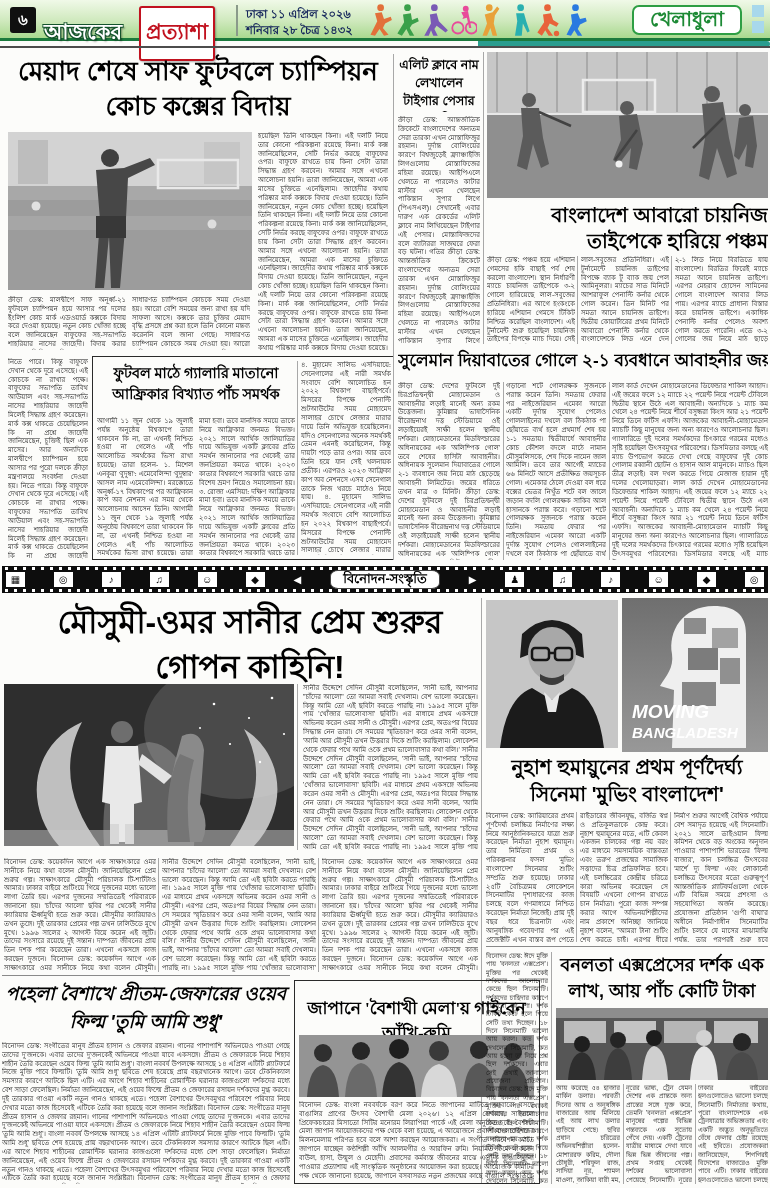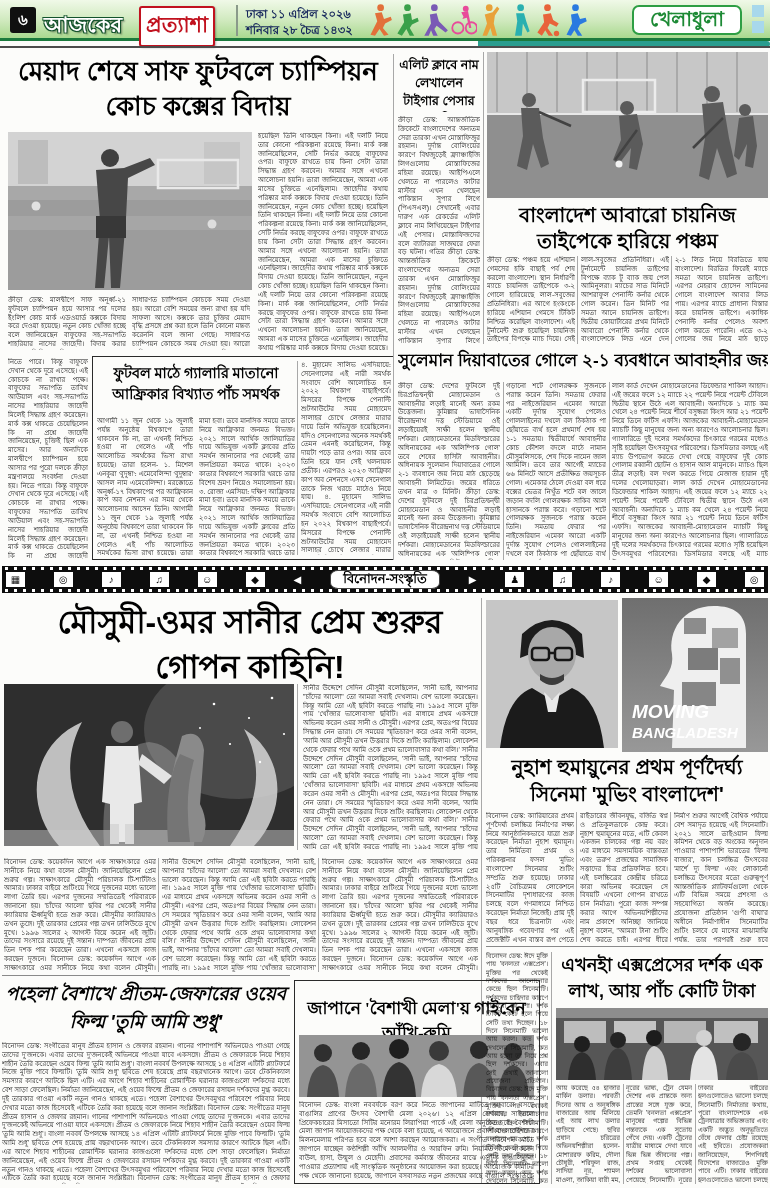--- a/index.html
+++ b/index.html
@@ -7,21 +7,21 @@
         font-family:"Liberation Sans","DejaVu Sans",sans-serif;color:#151515;margin:0 auto;}
   .abs{position:absolute;box-sizing:border-box;}
   
   #hdr{left:0;top:0;width:770px;height:41px;background:linear-gradient(180deg,#f0f9e8 0%,#cfe9bd 55%,#a9d98f 100%);
        border-bottom:3px solid #1b7a3d;}
   .pagenum{left:10px;top:7px;width:26px;height:26px;background:#101010;color:#fff;font-size:15px;font-weight:bold;
        display:flex;align-items:center;justify-content:center;border-radius:3px;}
   .logo1{font-size:21px;font-weight:bold;color:#fff;
        text-shadow:1px 1px 0 #14532d,-1px -1px 0 #14532d,1px -1px 0 #14532d,-1px 1px 0 #14532d,2px 2px 2px rgba(0,0,0,.4);}
   .logo2{font-size:21px;font-weight:bold;color:#c1121f;background:#fff;border:2px solid #c1121f;border-radius:3px;
-       padding:1px 5px;margin-left:5px;box-shadow:1px 1px 2px rgba(0,0,0,.3);}
+       padding:8px 5px;margin-left:5px;box-shadow:1px 1px 2px rgba(0,0,0,.3);}
   .hsep{left:236px;top:5px;width:2px;height:31px;background:#8a9a8a;}
   .dates{left:246px;top:6px;font-size:11.5px;font-weight:bold;color:#16275c;line-height:1.4;}
   .athletes{left:366px;top:3px;display:flex;gap:1px;}
   .athlete{width:27px;height:34px;}
   .pill{left:632px;top:5px;width:110px;height:30px;background:#fff;border:2.5px solid #2e9e44;border-radius:7px;
        color:#1d8a35;font-size:20px;font-weight:bold;display:flex;align-items:center;justify-content:center;}
   .sq{width:12px;height:12px;background:#a8d8ec;}
   #hline{left:0;top:46px;width:770px;height:2px;background:#4c4c4c;}
   #tealbar{left:478px;top:41px;width:292px;height:6px;background:#2a9d8f;border-radius:0 4px 4px 0;}
   
@@ -170,21 +170,21 @@
           <path d="M252 66 L266 64 L270 94 L266 116 L258 114 L260 92 L252 108 L247 104 Z"></path>
       </g>
       <g stroke="#424242" stroke-width="2.5">
           <line x1="52" y1="60" x2="84" y2="74"></line>
           <line x1="150" y1="78" x2="128" y2="108"></line>
           <line x1="236" y1="66" x2="206" y2="96"></line>
         </g>
       <circle cx="132" cy="112" r="3.5" fill="#f2f2f2"></circle>
     </svg>
   </div>
-  <div class="abs hl" style="left:487px;top:202px;width:281px;height:50px;font-size:20px;line-height:1.3;">বাংলাদেশ আবারো চায়নিজ তাইপেকে হারিয়ে পঞ্চম</div>
+  <div class="abs hl" style="left:487px;top:202px;width:281px;height:50px;font-size:20px;line-height:1.3;text-align:right;">বাংলাদেশ আবারো চায়নিজ তাইপেকে হারিয়ে পঞ্চম</div>
   <div class="abs bt" style="left:487px;top:256px;width:88px;height:88px;">ক্রীড়া ডেস্ক: পঞ্চম হয়ে এশিয়ান গেমসের হকি বাছাই পর্ব শেষ করলো বাংলাদেশ। স্থান নির্ধারণী ম্যাচে চায়নিজ তাইপেকে ৩-২ গোলে হারিয়েছে লাল-সবুজের প্রতিনিধিরা। এর আগে হংকংকে হারিয়ে এশিয়ান গেমসে টিকিট নিশ্চিত করেছিল বাংলাদেশ। এই টুর্নামেন্ট শুরু হয়েছিল চায়নিজ তাইপের বিপক্ষে ম্যাচ দিয়ে। সেই ম্যাচেও জিতেছিল</div>
   <div class="abs bt" style="left:581px;top:256px;width:88px;height:88px;">লাল-সবুজের প্রতিনিধিরা। এই টুর্নামেন্টে চায়নিজ তাইপের বিপক্ষে ব্যাক টু ব্যাক জয় পেল আমিনুলরা। ম্যাচের সাত মিনিটে আশরাফুল পেনাল্টি কর্নার থেকে গোল করেন। তিন মিনিট পর সমতা আনে চায়নিজ তাইপে। দ্বিতীয় কোয়ার্টারের প্রথম মিনিটে আবারো পেনাল্টি কর্নার থেকে বাংলাদেশকে লিড এনে দেন আশরাফুল। এতে</div>
   <div class="abs bt" style="left:675px;top:256px;width:93px;height:88px;">২-১ লিড নিয়ে বিরতিতে যায় বাংলাদেশ। বিরতির ফিরেই ম্যাচে সমতা আনে চায়নিজ তাইপে। এরপর মেহরাব হোসেন সামিনের গোলে বাংলাদেশ আবার লিড পায়। এরপর ম্যাচে প্রাধান্য বিস্তার করে চায়নিজ তাইপে। একাধিক পেনাল্টি কর্নার পেলেও অবশ্য গোল করতে পারেনি। এতে ৩-২ গোলের জয় নিয়ে মাঠ ছাড়ে বাংলাদেশ।</div>
   <div class="abs vr" style="left:577px;top:256px;height:88px;"></div>
   <div class="abs vr" style="left:671px;top:256px;height:88px;"></div>
 
   <div class="abs hl" style="left:398px;top:348px;width:370px;height:28px;font-size:17px;line-height:1.5;white-space:nowrap;">সুলেমান দিয়াবাতের গোলে ২-১ ব্যবধানে আবাহনীর জয়</div>
   <div class="abs bt" style="left:398px;top:382px;width:102px;height:178px;">ক্রীড়া ডেস্ক: দেশের ফুটবলে দুই চিরপ্রতিদ্বন্দ্বী মোহামেডান ও আবাহনীর লড়াই মানেই অন্য রকম উত্তেজনা। কুমিল্লার ভাষাসৈনিক বীরেন্দ্রনাথ দত্ত স্টেডিয়ামে ওই লড়াইয়েরই সাক্ষী হলেন স্থানীয় দর্শকরা। মোহামেডানের মিডফিল্ডারের অধিনায়কের এক 'অলিম্পিক গোল' তবে শেষের হাসিটা আবাহনীর। অধিনায়ক সুলেমান দিয়াবাতের গোলে ২-১ ব্যবধানে জয় নিয়ে মাঠ ছেড়েছে আবাহনী লিমিটেড। জয়ের ধরিতে তখন মাত্র ৩ মিনিট। ক্রীড়া ডেস্ক: দেশের ফুটবলে দুই চিরপ্রতিদ্বন্দ্বী মোহামেডান ও আবাহনীর লড়াই মানেই অন্য রকম উত্তেজনা। কুমিল্লার ভাষাসৈনিক বীরেন্দ্রনাথ দত্ত স্টেডিয়ামে ওই লড়াইয়েরই সাক্ষী হলেন স্থানীয় দর্শকরা। মোহামেডানের মিডফিল্ডারের অধিনায়কের এক 'অলিম্পিক গোল' তবে শেষের হাসিটা আবাহনীর। অধিনায়ক সুলেমান দিয়াবাতের গোলে ২-১ ব্যবধানে জয় নিয়ে মাঠ ছেড়েছে আবাহনী লিমিটেড। জয়ের ধরিতে তখন মাত্র ৩ মিনিট।</div>
   <div class="abs bt" style="left:506px;top:382px;width:100px;height:178px;">গড়ানো শটে গোলরক্ষক সুজনকে পরাস্ত করেন তিনি। সমতায় ফেরার পর নাইজেরিয়ান এমেকা আরো একটি দুর্দান্ত সুযোগ পেলেও গোললাইনের দখলে বল ঠিকঠাক পা ছোঁয়াতে ব্যর্থ হলে প্রথমার্ধ শেষ হয় ১-১ সমতায়। দ্বিতীয়ার্ধে আবাহনীর কোচ কৌশল বদলে মাঠে নামান মৌসুমলিসকে, শেষ দিকে নামেন জাল আমিলি। তবে তার আগেই ম্যাচের ৬৬ মিনিটে আসে প্রতীক্ষিত জয়সূচক গোল। এমেকার ঠেলে দেওয়া বল ধরে বক্সের ভেতর নিখুঁত শটে বল জালে জড়ান বদলি গোলরক্ষক সাকিব আল হাসানকে পরাস্ত করে। গড়ানো শটে গোলরক্ষক সুজনকে পরাস্ত করেন তিনি। সমতায় ফেরার পর নাইজেরিয়ান এমেকা আরো একটি দুর্দান্ত সুযোগ পেলেও গোললাইনের দখলে বল ঠিকঠাক পা ছোঁয়াতে ব্যর্থ হলে প্রথমার্ধ শেষ হয় ১-১ সমতায়। দ্বিতীয়ার্ধে আবাহনীর কোচ কৌশল বদলে মাঠে নামান মৌসুমলিসকে, শেষ দিকে নামেন জাল আমিলি। তবে তার আগেই ম্যাচের ৬৬ মিনিটে আসে প্রতীক্ষিত জয়সূচক গোল। এমেকার ঠেলে দেওয়া বল ধরে বক্সের ভেতর নিখুঁত শটে বল জালে জড়ান বদলি গোলরক্ষক সাকিব আল হাসানকে পরাস্ত করে।</div>
   <div class="abs bt" style="left:612px;top:382px;width:156px;height:178px;">লাল কার্ড দেখেন মোহামেডানের ডিফেন্ডার শাকিল আহাদ। এই জয়ের ফলে ১২ ম্যাচে ২২ পয়েন্ট নিয়ে পয়েন্ট টেবিলে দ্বিতীয় স্থানে উঠে এল আবাহনী। অন্যদিকে ১ ম্যাচ কম খেলে ২৪ পয়েন্ট নিয়ে শীর্ষে বসুন্ধরা কিংস আর ২১ পয়েন্ট নিয়ে তিনে ফর্টিস এফসি। আজকের আবাহনী-মোহামেডান ম্যাচটি কিছু মানুষের জন্য অন্য কারণেও আলোচনার ছিল। গ্যালারিতে দুই দলের সমর্থকদের চিৎকারে গরমের মধ্যেও সৃষ্টি হয়েছিল উৎসবমুখর পরিবেশের। ডিসমিডার বলছে এই ম্যাচ উপভোগ করতে দেখা গেছে বাফুফের দুই কোচ গোলাম রব্বানী ছোটন ও হাসান আল মামুনকে। ম্যাচও ছিল তীব্র লড়াই। বল দখল করতে গিয়ে মেজাজ হারান দুই দলের খেলোয়াড়রা। লাল কার্ড দেখেন মোহামেডানের ডিফেন্ডার শাকিল আহাদ। এই জয়ের ফলে ১২ ম্যাচে ২২ পয়েন্ট নিয়ে পয়েন্ট টেবিলে দ্বিতীয় স্থানে উঠে এল আবাহনী। অন্যদিকে ১ ম্যাচ কম খেলে ২৪ পয়েন্ট নিয়ে শীর্ষে বসুন্ধরা কিংস আর ২১ পয়েন্ট নিয়ে তিনে ফর্টিস এফসি। আজকের আবাহনী-মোহামেডান ম্যাচটি কিছু মানুষের জন্য অন্য কারণেও আলোচনার ছিল। গ্যালারিতে দুই দলের সমর্থকদের চিৎকারে গরমের মধ্যেও সৃষ্টি হয়েছিল উৎসবমুখর পরিবেশের। ডিসমিডার বলছে এই ম্যাচ উপভোগ করতে দেখা গেছে বাফুফের দুই কোচ গোলাম রব্বানী ছোটন ও হাসান আল মামুনকে। ম্যাচও ছিল তীব্র লড়াই। বল দখল করতে গিয়ে মেজাজ হারান দুই দলের খেলোয়াড়রা।</div>
@@ -311,21 +311,21 @@
             <path d="M199 62 Q201 32 214 30 Q228 32 230 62 Z" fill="#474747"></path>
           </g>
       </svg>
     </div>
     <div class="abs bt" style="left:4px;top:120px;width:235px;height:78px;">বিনোদন ডেস্ক: বাংলা নববর্ষকে বরণ করে নিতে জাপানের মাটিতে আবারো বসছে বাঙালির প্রাণের উৎসব 'বৈশাখী মেলা ২০২৬'। ১২ এপ্রিল রোববার, সাইতামা প্রিফেকচারের মিসাতো সিটির মনোরম লিরাপিয়া পার্কে এই মেলা অনুষ্ঠিত হবে। বৈশাখী মেলা জাপান আয়োজকদের পক্ষ থেকে বলা হয়েছে, এ আয়োজনে প্রবাসী বাংলাদেশিদের মিলনমেলায় পরিণত হবে বলে আশা করছেন আয়োজকরা। এ সংগীত পরিবেশন করতে জাপানে যাচ্ছেন কণ্ঠশিল্পী আঁখি আলমগীর ও আরফিন রুমি। নিয়মিত টিমে থাকবেন বাউল, হাসা, উন্মুল ও মেহেদী। প্রবাসের কর্মব্যস্ত জীবনের মাঝে এতটুকু বাঙালিয়ানা পাওয়ার প্রত্যাশায় এই সাংস্কৃতিক অনুষ্ঠানের আয়োজন করা হয়েছে। আয়োজক কমিটির পক্ষ থেকে জানানো হয়েছে, জাপানে বসবাসরত নতুন প্রজন্মের কাছে বাঙালি সংস্কৃতিকে পরিচিত করা এবং প্রবাসীদের মধ্যে সৌহার্দ্য বৃদ্ধি করাই এ মেলার মূল উদ্দেশ্য। ১২ এপ্রিল সকাল থেকেই উৎসবমুখর পরিবেশে মেলা শুরু হবে।</div>
   </div>
 
   <div class="abs hrline" style="left:486px;top:946px;width:282px;"></div>
   <div class="abs bt" style="left:486px;top:952px;width:62px;height:232px;font-size:6.4px;">বিনোদন ডেস্ক: ঈদে মুক্তি পায় 'বনলতা এক্সপ্রেস'। মুক্তির পর থেকেই দর্শকদের আলোচনার কেন্দ্রে ছিল সিনেমাটি। দর্শকদের চাহিদার কারণে বাড়ানো হয় শো। দর্শক টিকিট কেটে হলে গিয়ে সেটি তথ্য দিচ্ছেন। ১৮ দিনে সিনেমাটি ভালো আয় করল। কত দর্শক দেখলেন সিনেমাটি, কত আয় হলো তা নিয়ে প্রশ্ন ছিল দর্শকদের। এবার সেই তথ্যই জানালো প্রযোজনা প্রতিষ্ঠান। বিনোদন ডেস্ক: ঈদে মুক্তি পায় 'বনলতা এক্সপ্রেস'। মুক্তির পর থেকেই দর্শকদের আলোচনার কেন্দ্রে ছিল সিনেমাটি। দর্শকদের চাহিদার কারণে বাড়ানো হয় শো। দর্শক টিকিট কেটে হলে গিয়ে সেটি তথ্য দিচ্ছেন। ১৮ দিনে সিনেমাটি ভালো আয় করল। কত দর্শক দেখলেন সিনেমাটি, কত আয় হলো তা নিয়ে প্রশ্ন ছিল দর্শকদের। এবার সেই তথ্যই জানালো প্রযোজনা প্রতিষ্ঠান।</div>
   <div class="abs vr" style="left:551px;top:952px;height:232px;"></div>
-  <div class="abs hl" style="left:556px;top:952px;width:212px;height:52px;font-size:18px;line-height:1.45;">এখনইা এক্সপ্রেসের দর্শক এক লাখ, আয় পাঁচ কোটি টাকা</div>
+  <div class="abs hl" style="left:556px;top:952px;width:212px;height:52px;font-size:18px;line-height:1.45;">বনলতা এক্সপ্রেসের দর্শক এক লাখ, আয় পাঁচ কোটি টাকা</div>
   <div class="abs photo" style="left:556px;top:1008px;width:212px;height:72px;">
     <svg width="212" height="72" viewBox="0 0 212 72">
       <rect width="212" height="72" fill="#565656"></rect>
       <rect width="212" height="10" fill="#8d8d8d"></rect>
       <rect x="8" y="13" width="42" height="22" fill="#bdbdbd"></rect>
         <rect x="58" y="13" width="42" height="22" fill="#c4c4c4"></rect>
         <rect x="108" y="13" width="42" height="22" fill="#b6b6b6"></rect>
         <rect x="158" y="13" width="44" height="22" fill="#c0c0c0"></rect>
       <g>
           <circle cx="26" cy="36" r="8" fill="#1e1e1e"></circle>

